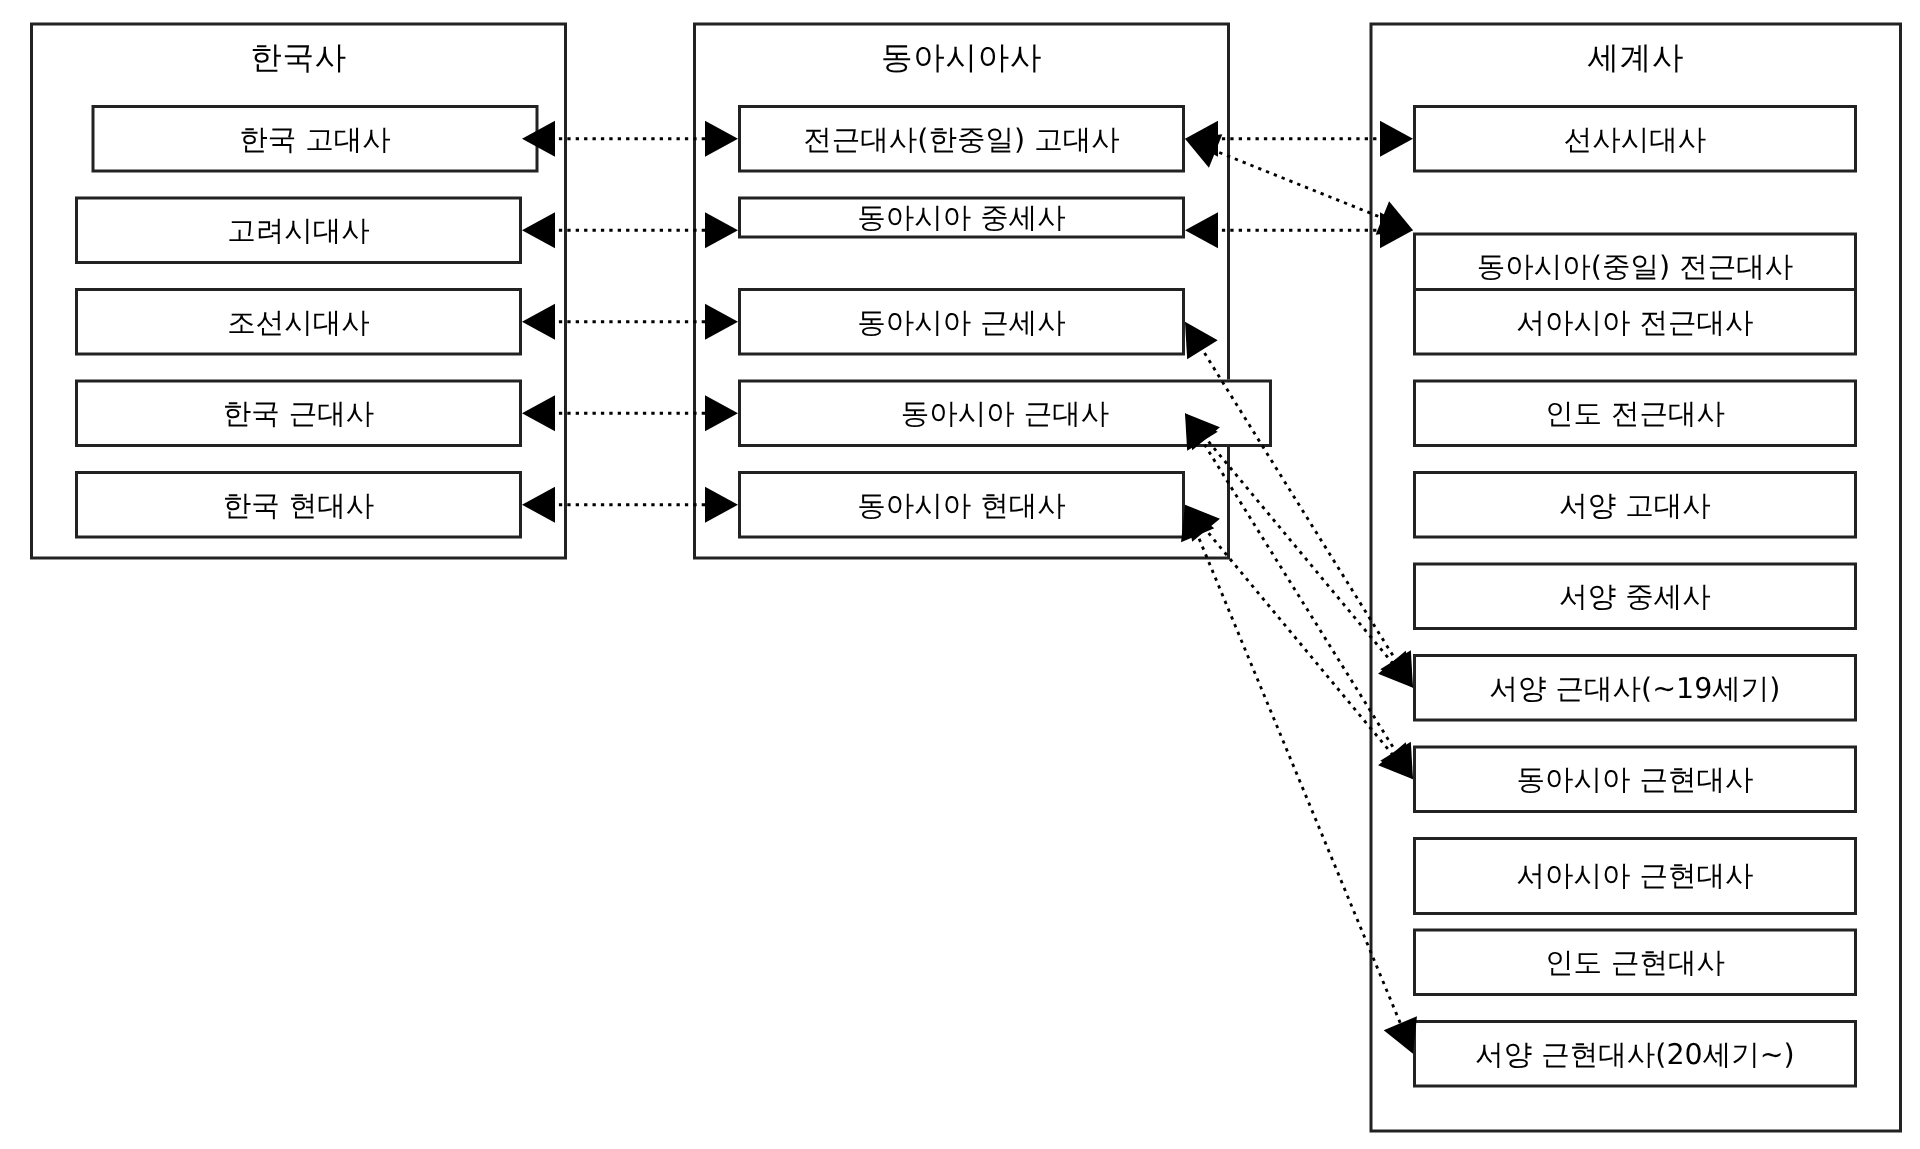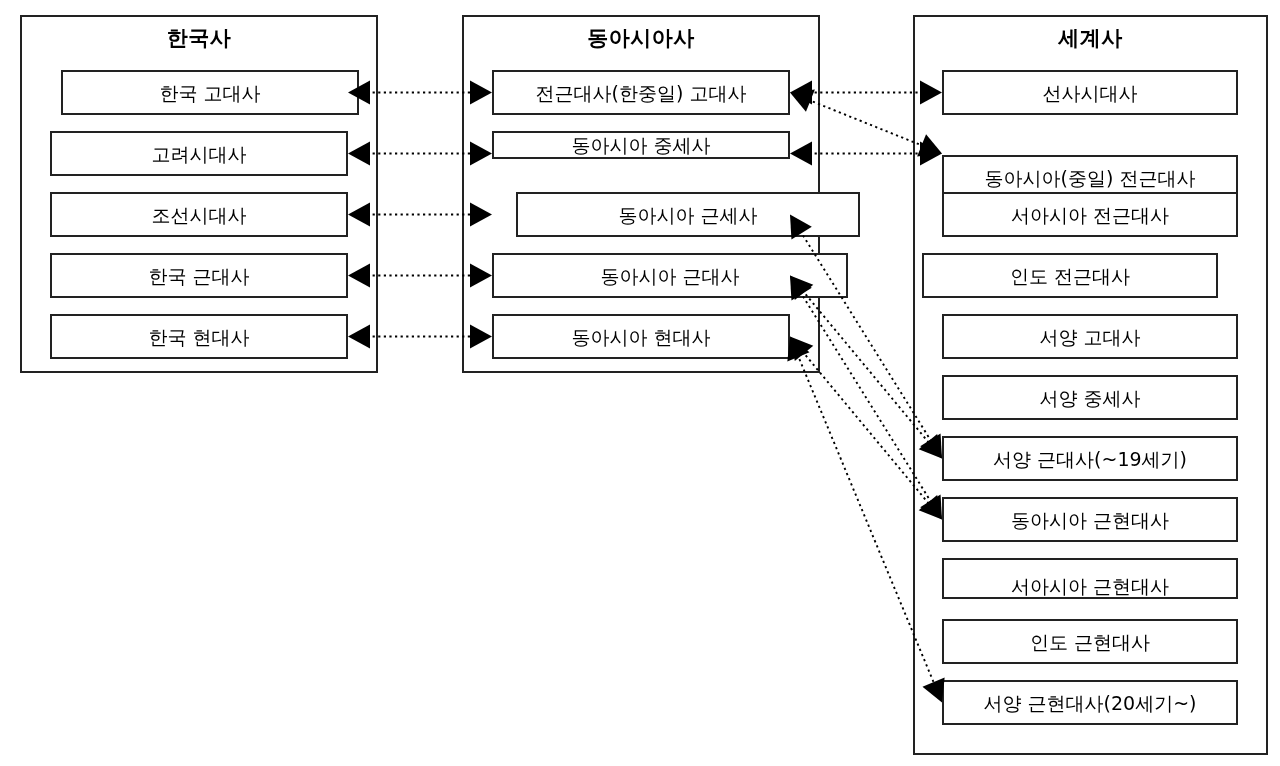--- a/index.html
+++ b/index.html
@@ -24,21 +24,21 @@
     background: #ffffff;
     box-sizing: border-box;
   }
   .group-title {
     position: absolute;
     left: 0;
     right: 0;
     top: 8px;
     text-align: center;
     font-size: 21px;
-    font-weight: bold;
+    font-weight: normal;
     letter-spacing: 0.5px;
     line-height: 26px;
   }
   .node {
     position: absolute;
     border: 2px solid #222222;
     background: #ffffff;
     box-sizing: border-box;
     display: flex;
     align-items: center;
@@ -93,21 +93,21 @@
 
   <div class="group" style="left:462px; top:15px; width:358px; height:358px;">
     <div class="group-title">동아시아사</div>
   </div>
   <div class="node" style="left:492px; top:70px; width:298px; height:45px;">
     <span>전근대사(한중일) 고대사</span>
   </div>
   <div class="node" style="left:492px; top:131px; width:298px; height:28px;">
     <span>동아시아 중세사</span>
   </div>
-  <div class="node" style="left:492px; top:192px; width:344px; height:45px;margin-left:24px;">
+  <div class="node" style="left:492px; top:192px; width:298px; height:45px;">
     <span>동아시아 근세사</span>
   </div>
   <div class="node" style="left:492px; top:253px; width:356px; height:45px;">
     <span>동아시아 근대사</span>
   </div>
   <div class="node" style="left:492px; top:314px; width:298px; height:45px;">
     <span>동아시아 현대사</span>
   </div>
 
   <div class="group" style="left:913px; top:15px; width:355px; height:740px;">
@@ -115,36 +115,36 @@
   </div>
   <div class="node" style="left:942px; top:70px; width:296px; height:45px;">
     <span>선사시대사</span>
   </div>
   <div class="node" style="left:942px; top:131px; width:296px; height:45px;margin-top:24px;">
     <span>동아시아(중일) 전근대사</span>
   </div>
   <div class="node" style="left:942px; top:192px; width:296px; height:45px;">
     <span>서아시아 전근대사</span>
   </div>
-  <div class="node" style="left:922px; top:253px; width:296px; height:45px;">
+  <div class="node" style="left:942px; top:253px; width:296px; height:45px;">
     <span>인도 전근대사</span>
   </div>
   <div class="node" style="left:942px; top:314px; width:296px; height:45px;">
     <span>서양 고대사</span>
   </div>
   <div class="node" style="left:942px; top:375px; width:296px; height:45px;text-align:center;">
     <span>서양 중세사</span>
   </div>
   <div class="node" style="left:942px; top:436px; width:296px; height:45px;">
     <span>서양 근대사(~19세기)</span>
   </div>
   <div class="node" style="left:942px; top:497px; width:296px; height:45px;">
     <span>동아시아 근현대사</span>
   </div>
-  <div class="node" style="left:942px; top:558px; width:296px; height:41px;align-items:flex-end;">
+  <div class="node" style="left:942px; top:558px; width:296px; height:52px;">
     <span>서아시아 근현대사</span>
   </div>
   <div class="node" style="left:942px; top:619px; width:296px; height:45px;">
     <span>인도 근현대사</span>
   </div>
   <div class="node" style="left:942px; top:680px; width:296px; height:45px;">
     <span>서양 근현대사(20세기~)</span>
   </div>
 
   <svg id="arrows" viewBox="0 0 1280 766" xmlns="http://www.w3.org/2000/svg">

